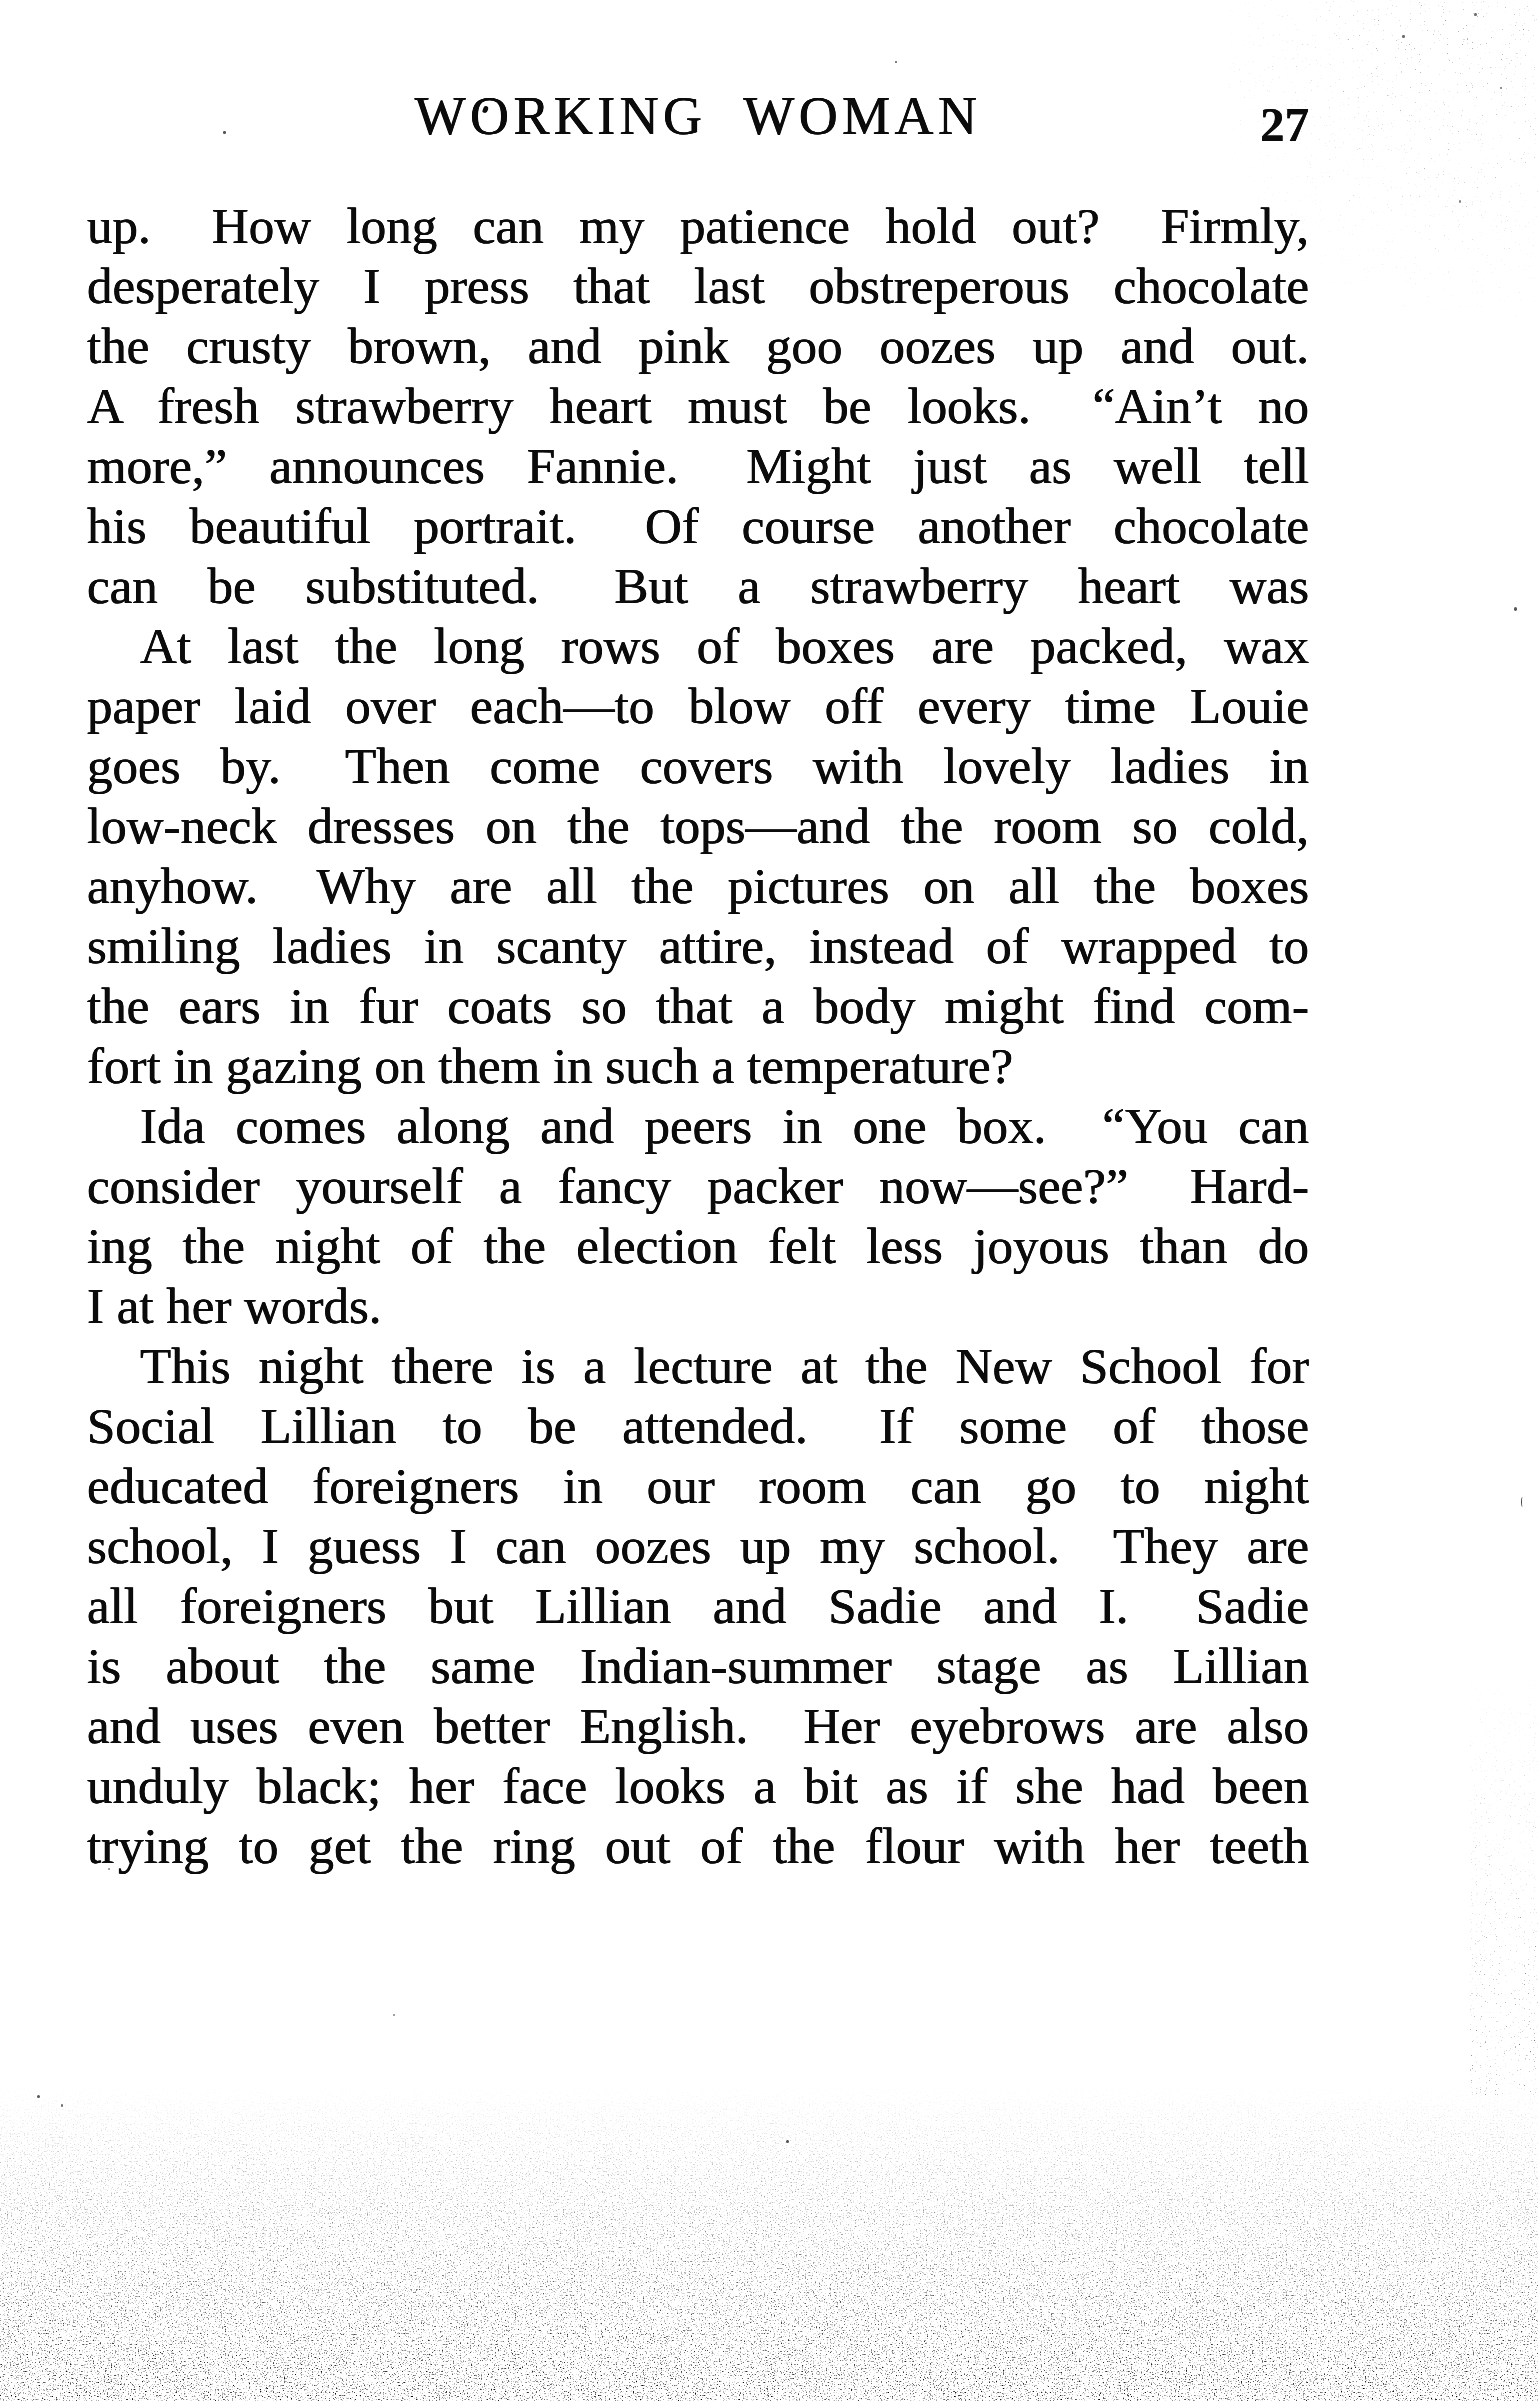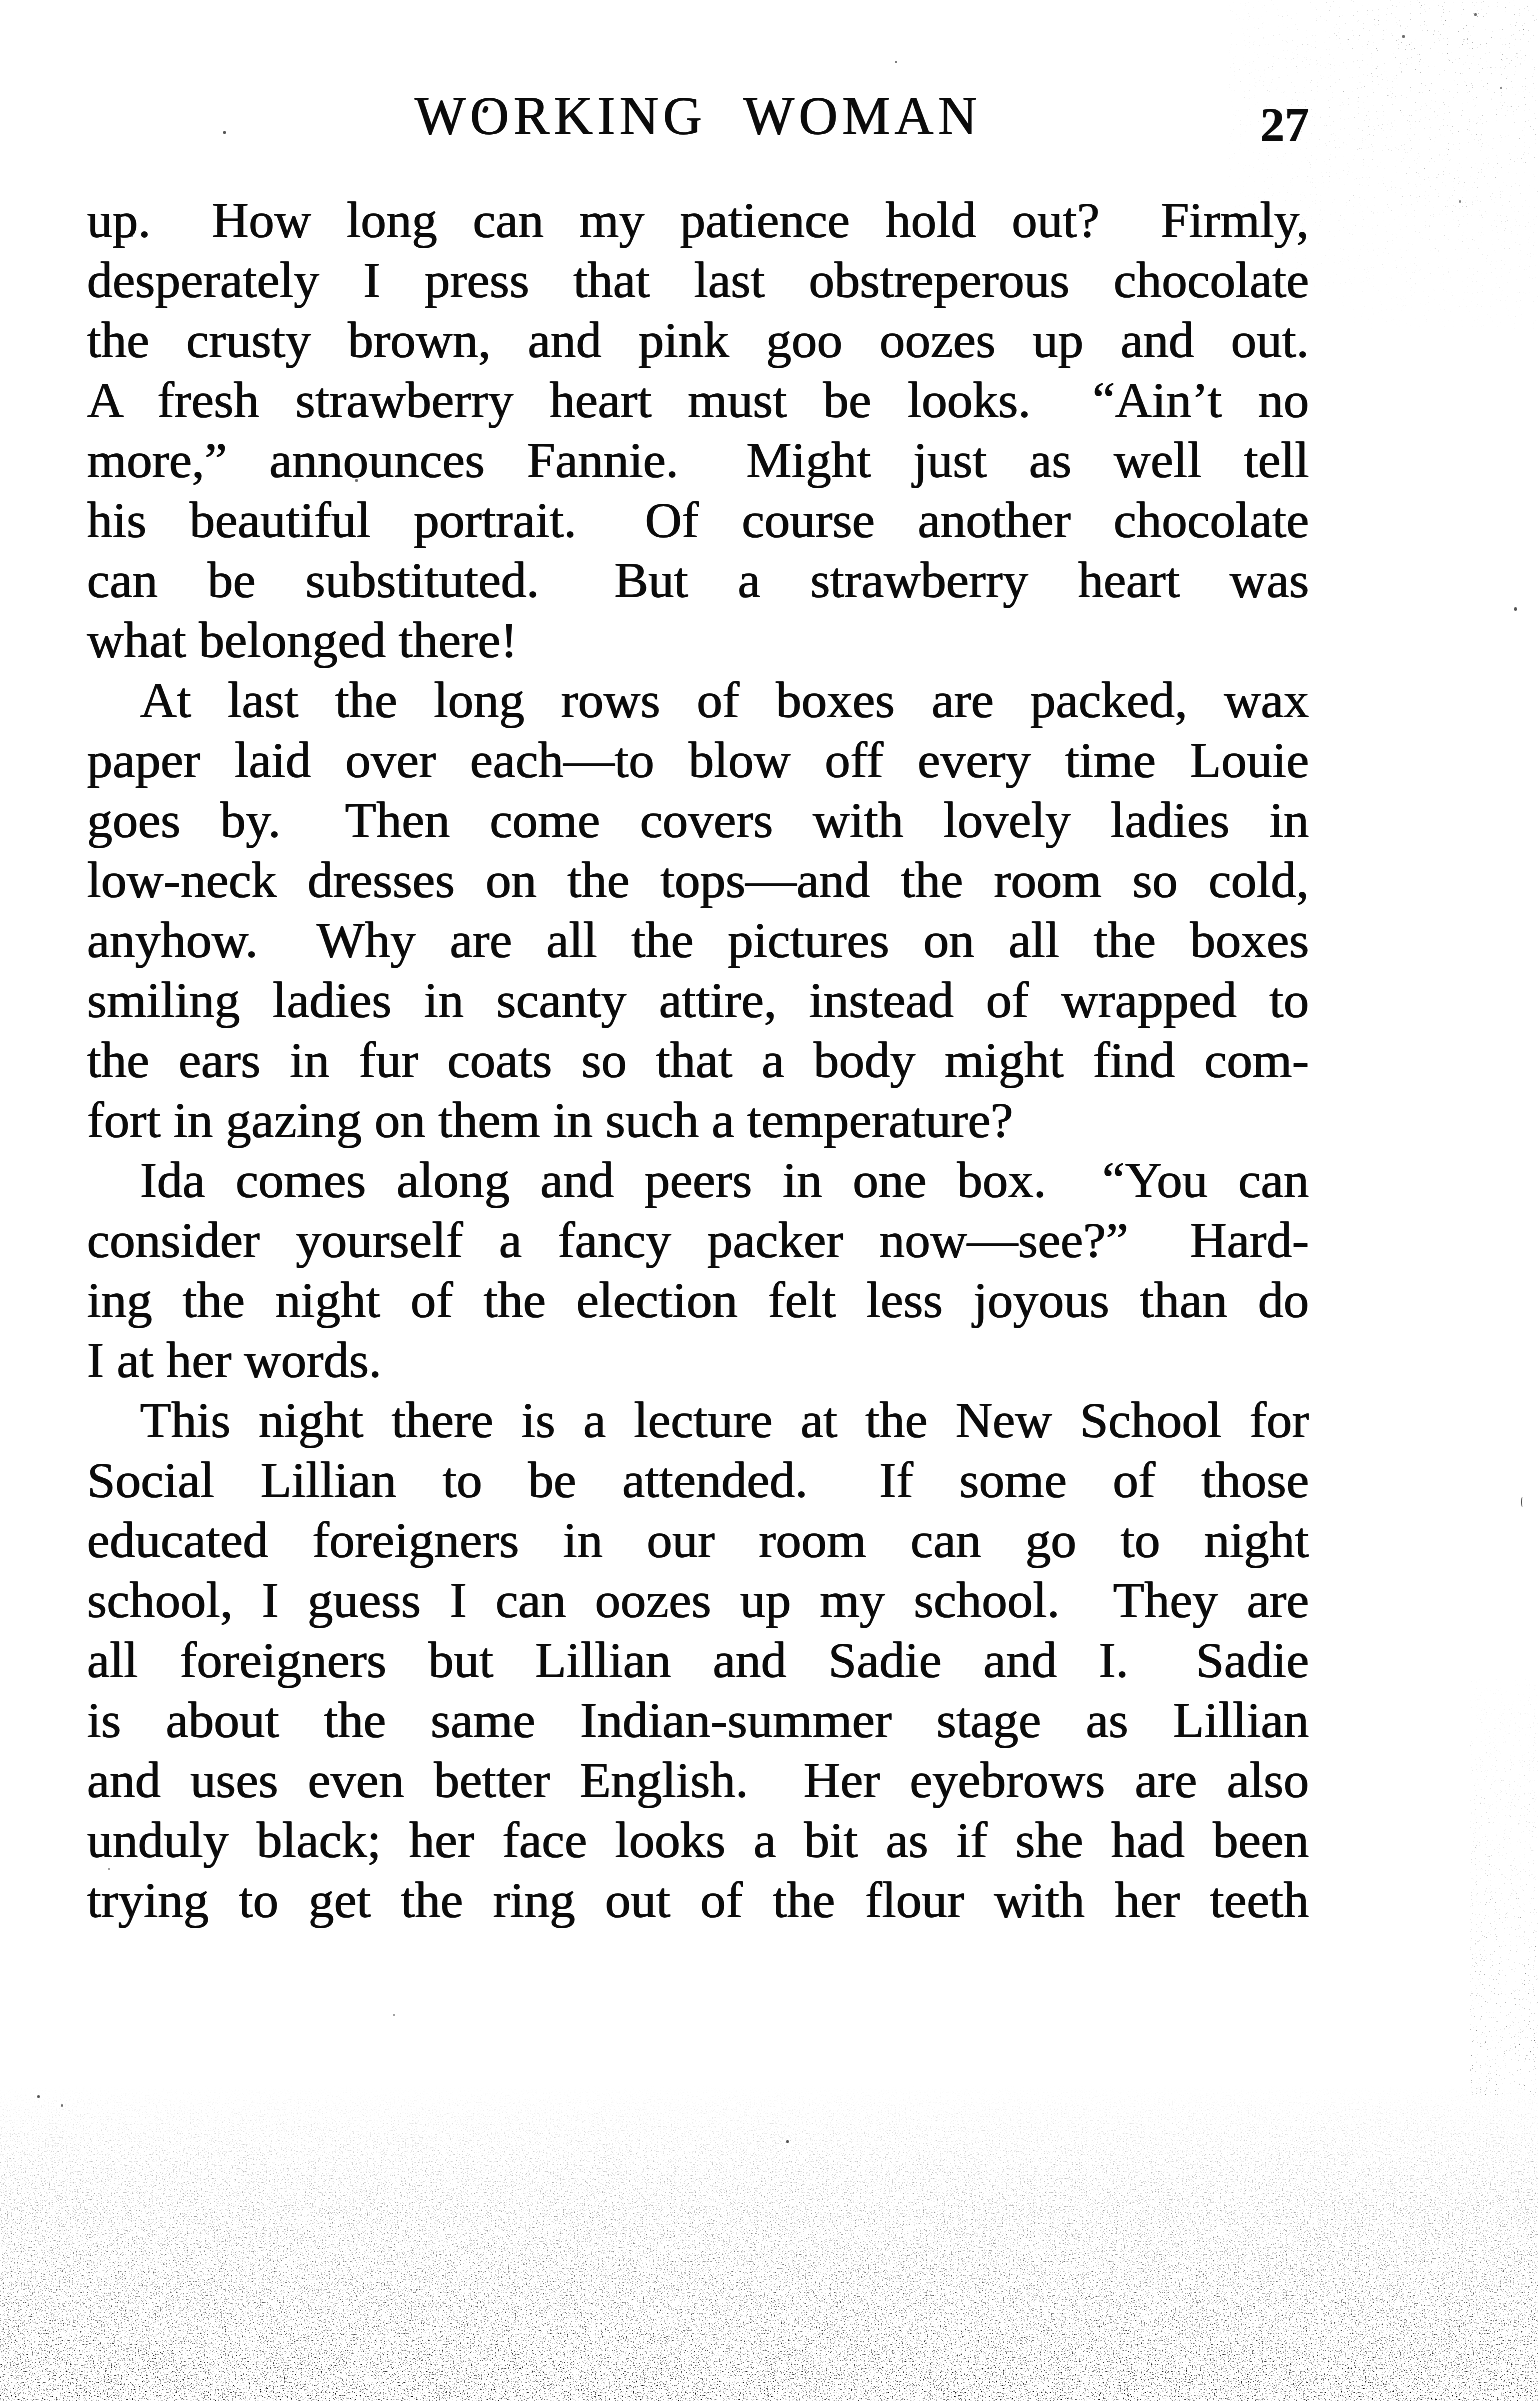--- a/index.html
+++ b/index.html
@@ -21,21 +21,21 @@
     font-size: 54px; letter-spacing: 4.4px; word-spacing: 20px;
     text-shadow: 0.3px 0 currentColor, -0.3px 0 currentColor;
   }
   .folio {
     position: absolute; right: 0; top: 8px; height: 53px; line-height: 53px;
     font-size: 49px; font-weight: bold;
     text-shadow: 0.2px 0 currentColor;
   }
   
   .page-text {
-    position: absolute; left: 87px; top: 190px; width: 1222px; z-index: 2;
+    position: absolute; left: 87px; top: 196px; width: 1222px; z-index: 2;
   }
   .line {
     height: 60px; line-height: 60px; font-size: 51px;
     text-align: justify; text-align-last: justify;
     text-shadow: 0.3px 0 currentColor, -0.3px 0 currentColor;
     white-space: normal;
   }
   .line.indent { text-indent: 53px; }
   .line.flush { text-align-last: left; }
   
@@ -73,21 +73,20 @@
   </header>
 
   <main class="page-text" id="body-text">
       <div class="line">up.  How long can my patience hold out?  Firmly,</div>
       <div class="line">desperately I press that last obstreperous chocolate</div>
       <div class="line">the crusty brown, and pink goo oozes up and out.</div>
       <div class="line">A fresh strawberry heart must be looks.  “Ain’t no</div>
       <div class="line">more,” announces Fannie.  Might just as well tell</div>
       <div class="line">his beautiful portrait.  Of course another chocolate</div>
       <div class="line">can be substituted.  But a strawberry heart was</div>
-      <div class="line flush">what belonged there!</div>
       <div class="line indent">At last the long rows of boxes are packed, wax</div>
       <div class="line">paper laid over each—to blow off every time Louie</div>
       <div class="line">goes by.  Then come covers with lovely ladies in</div>
       <div class="line">low-neck dresses on the tops—and the room so cold,</div>
       <div class="line">anyhow.  Why are all the pictures on all the boxes</div>
       <div class="line">smiling ladies in scanty attire, instead of wrapped to</div>
       <div class="line">the ears in fur coats so that a body might find com-</div>
       <div class="line flush">fort in gazing on them in such a temperature?</div>
       <div class="line indent">Ida comes along and peers in one box.  “You can</div>
       <div class="line">consider yourself a fancy packer now—see?”  Hard-</div>

